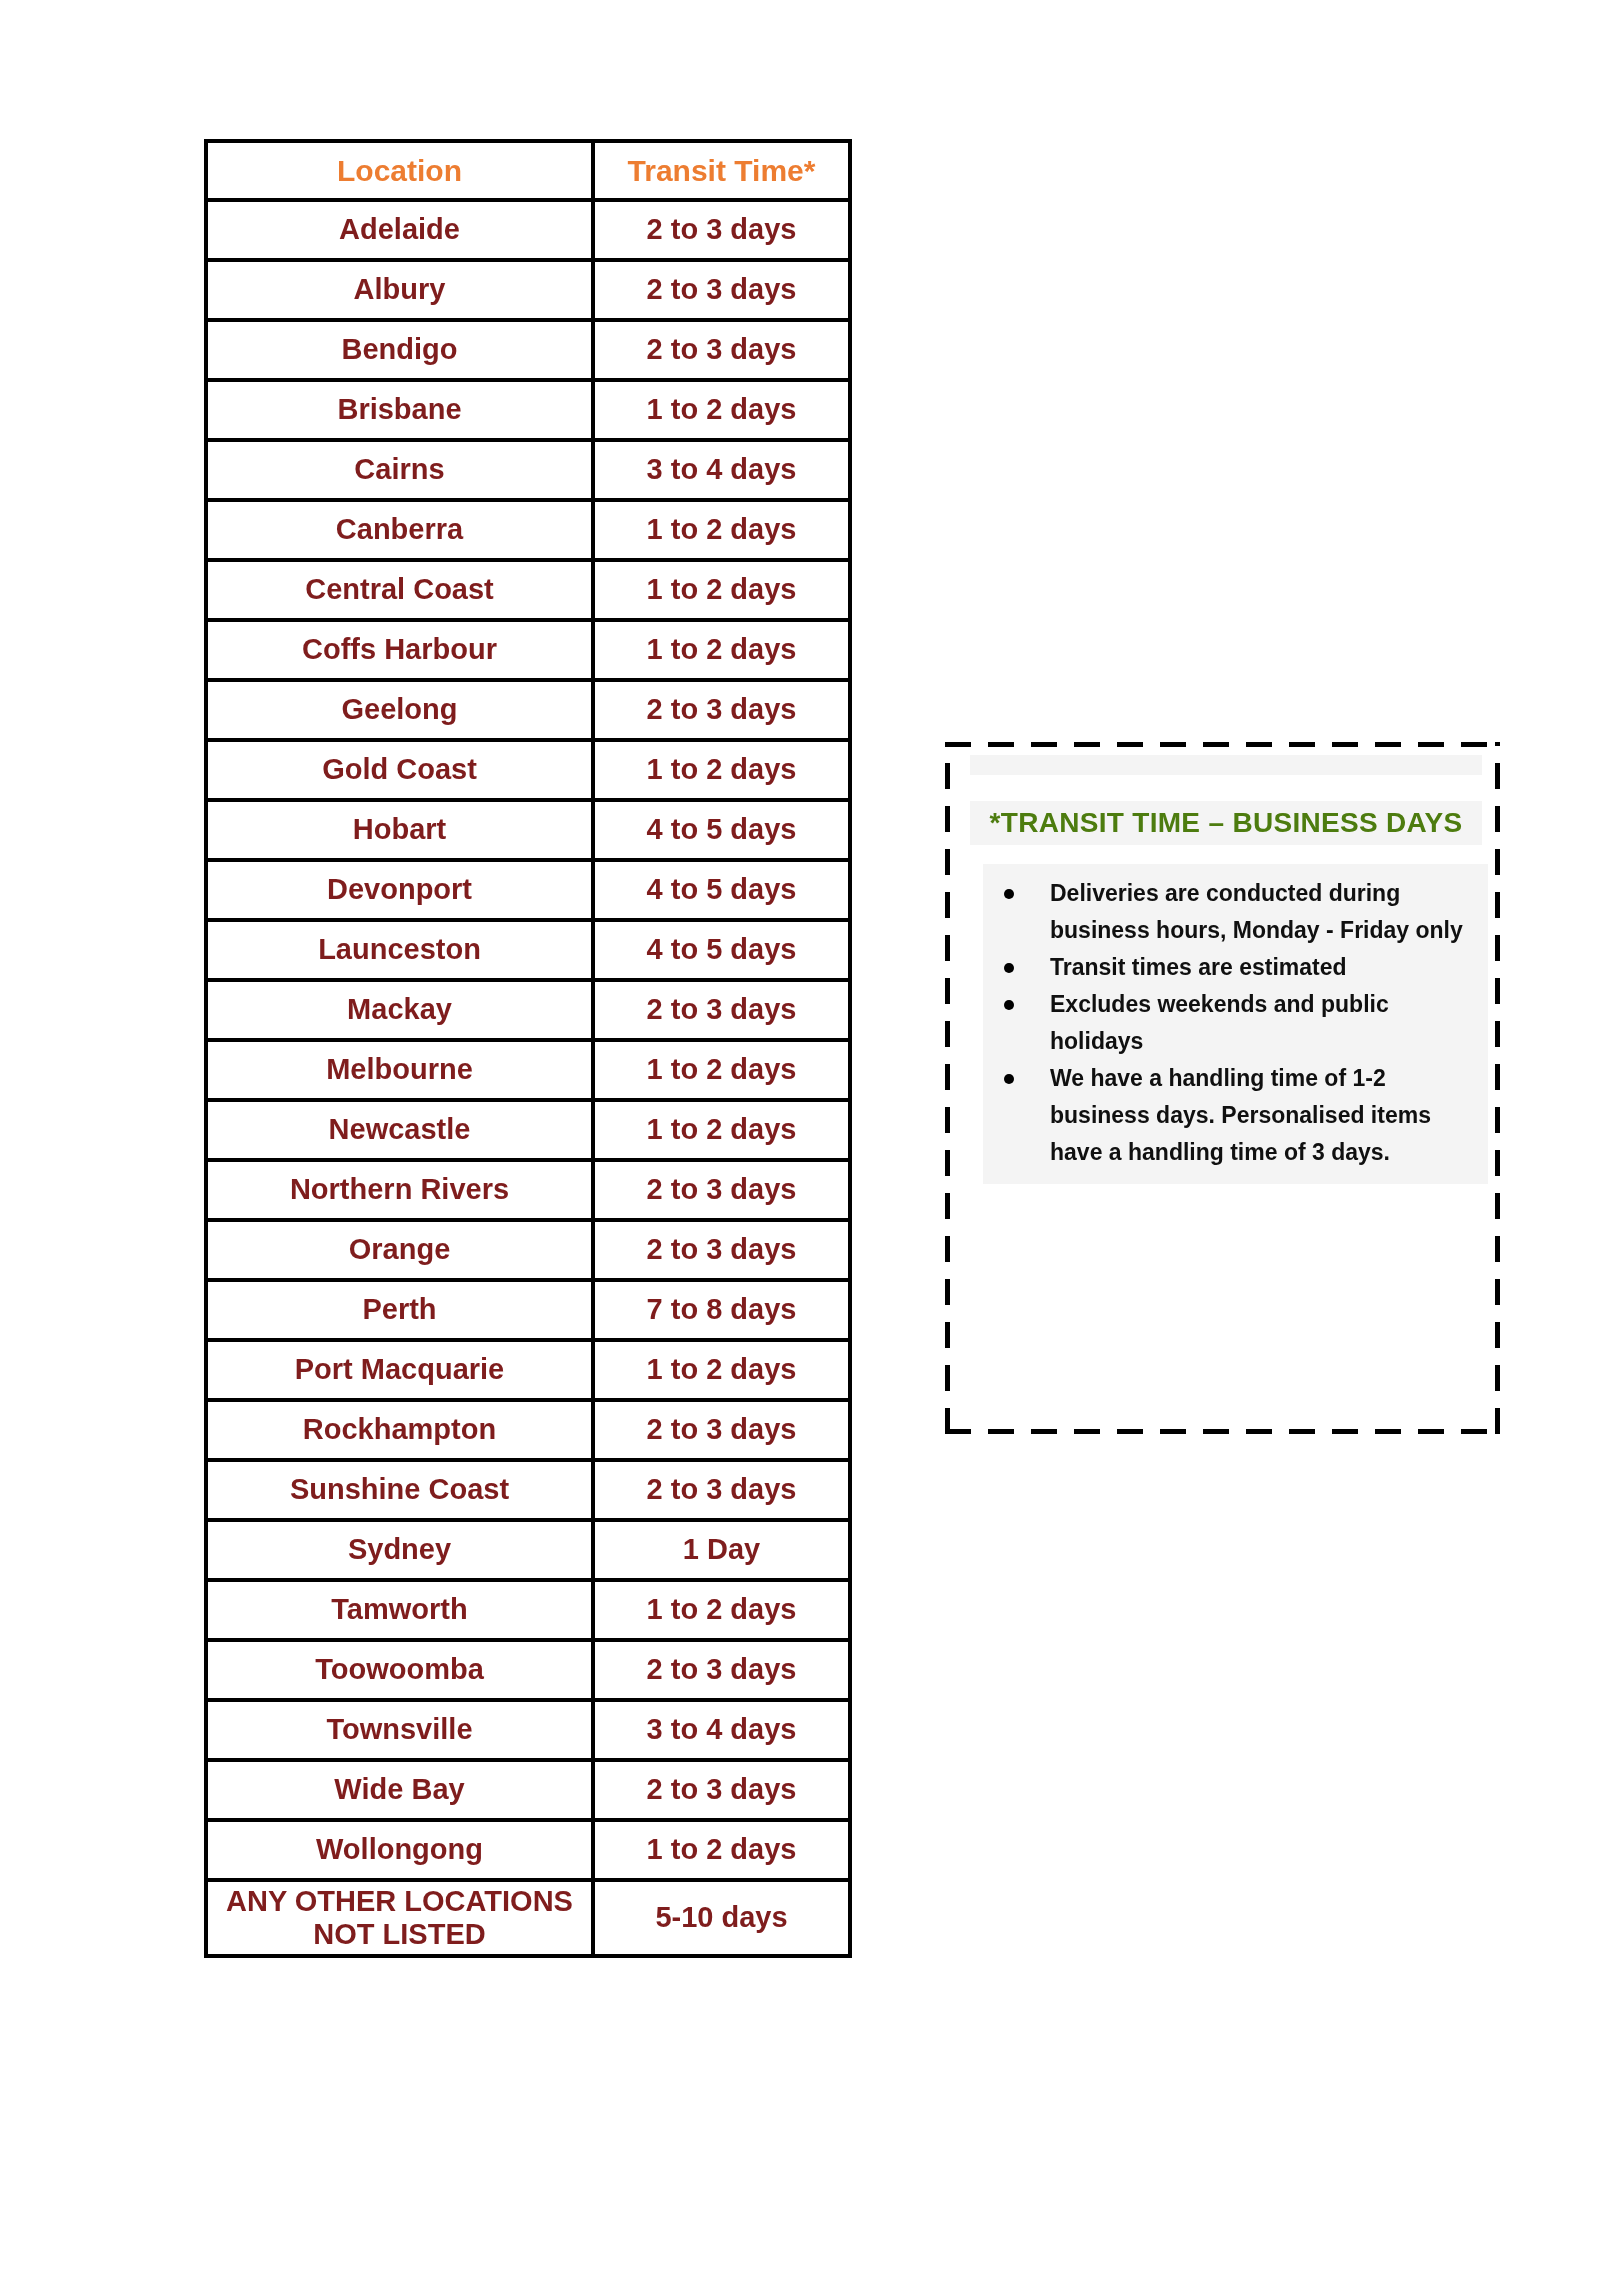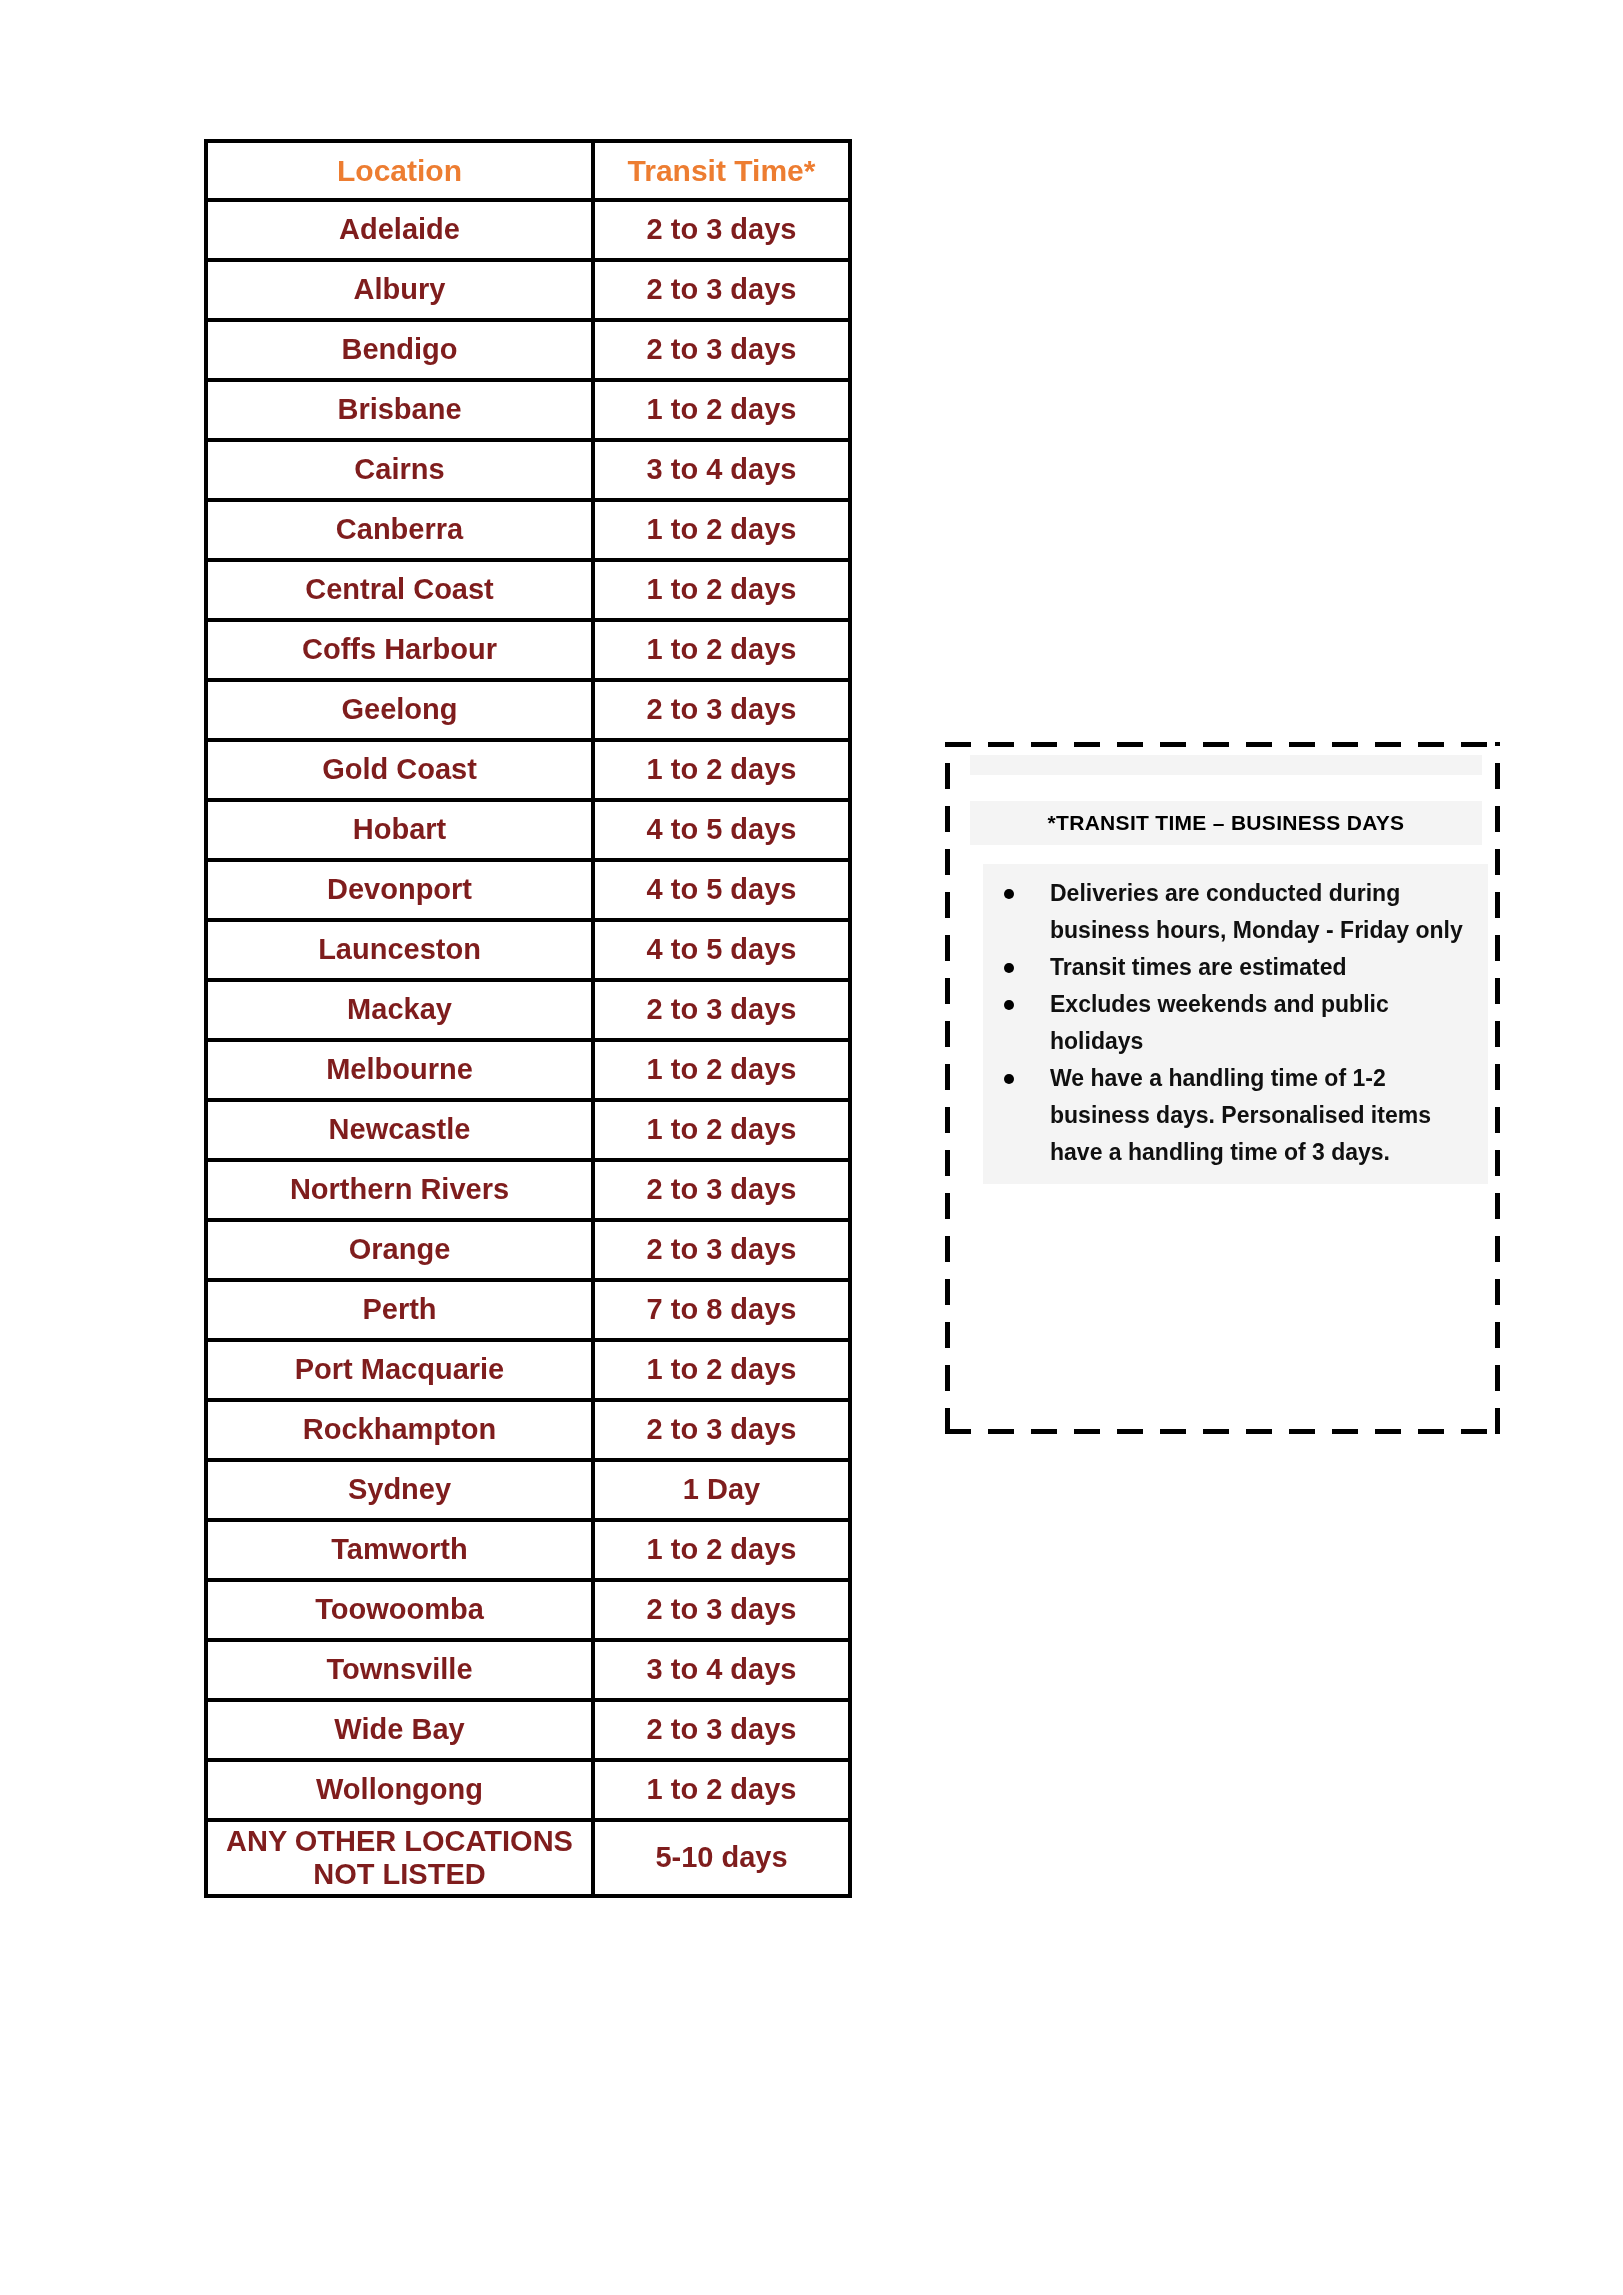--- a/index.html
+++ b/index.html
@@ -45,21 +45,21 @@
     background-repeat:no-repeat;
   }
   .notice .strip {
     position:absolute; left:25px; top:13px;
     width:512px; height:19.6px; background:#F4F4F4;
   }
   .notice .heading-band {
     position:absolute; left:25px; top:59px;
     width:512px; height:44px; background:#F4F4F4;
     display:flex; align-items:center; justify-content:center;
-    font-size:21px; font-weight:700; color:#000000;
+    font-size:28px; font-weight:700; color:#4d7c0f;
     letter-spacing:0.3px; white-space:nowrap;
   }
   .notice .bullets {
     position:absolute; left:38px; top:122px;
     width:505px; background:#F4F4F4;
     padding:10.5px 0 13px;
   }
   .bullets ul { list-style:none; }
   .bullets li {
     position:relative;
@@ -158,20 +158,24 @@
         <tr>
           <td>Perth</td>
           <td>7 to 8 days</td>
         </tr>
         <tr>
           <td>Port Macquarie</td>
           <td>1 to 2 days</td>
         </tr>
         <tr>
           <td>Rockhampton</td>
+          <td>2 to 3 days</td>
+        </tr>
+        <tr>
+          <td>Sunshine Coast</td>
           <td>2 to 3 days</td>
         </tr>
         <tr>
           <td>Sydney</td>
           <td>1 Day</td>
         </tr>
         <tr>
           <td>Tamworth</td>
           <td>1 to 2 days</td>
         </tr>

